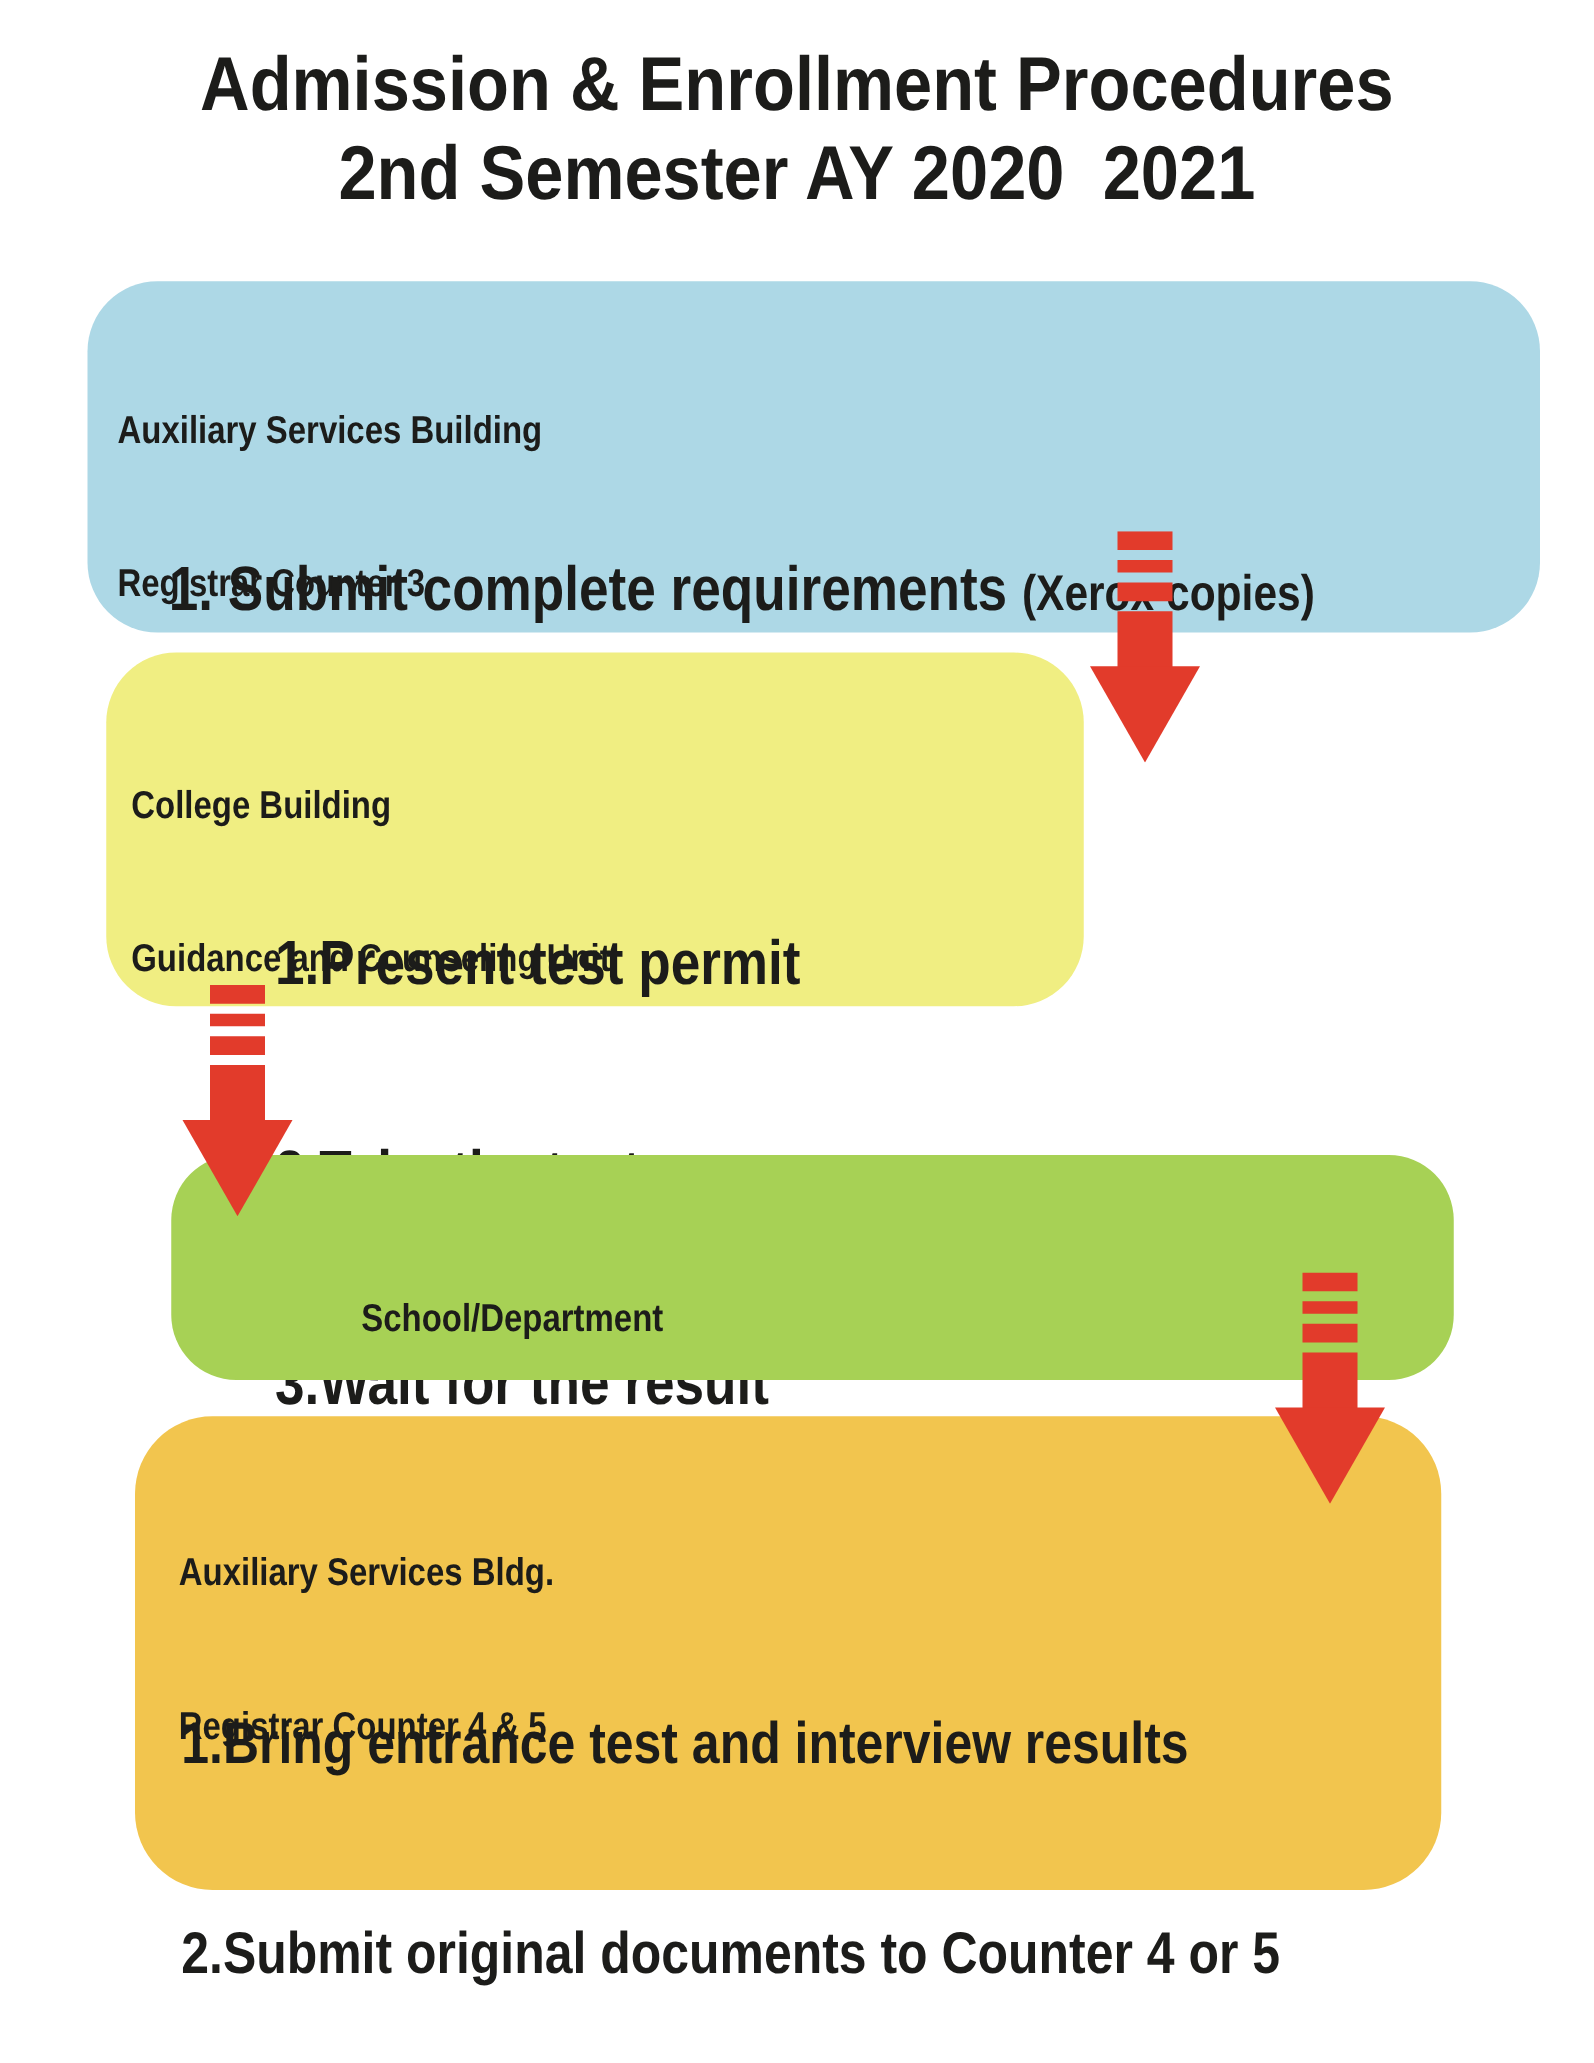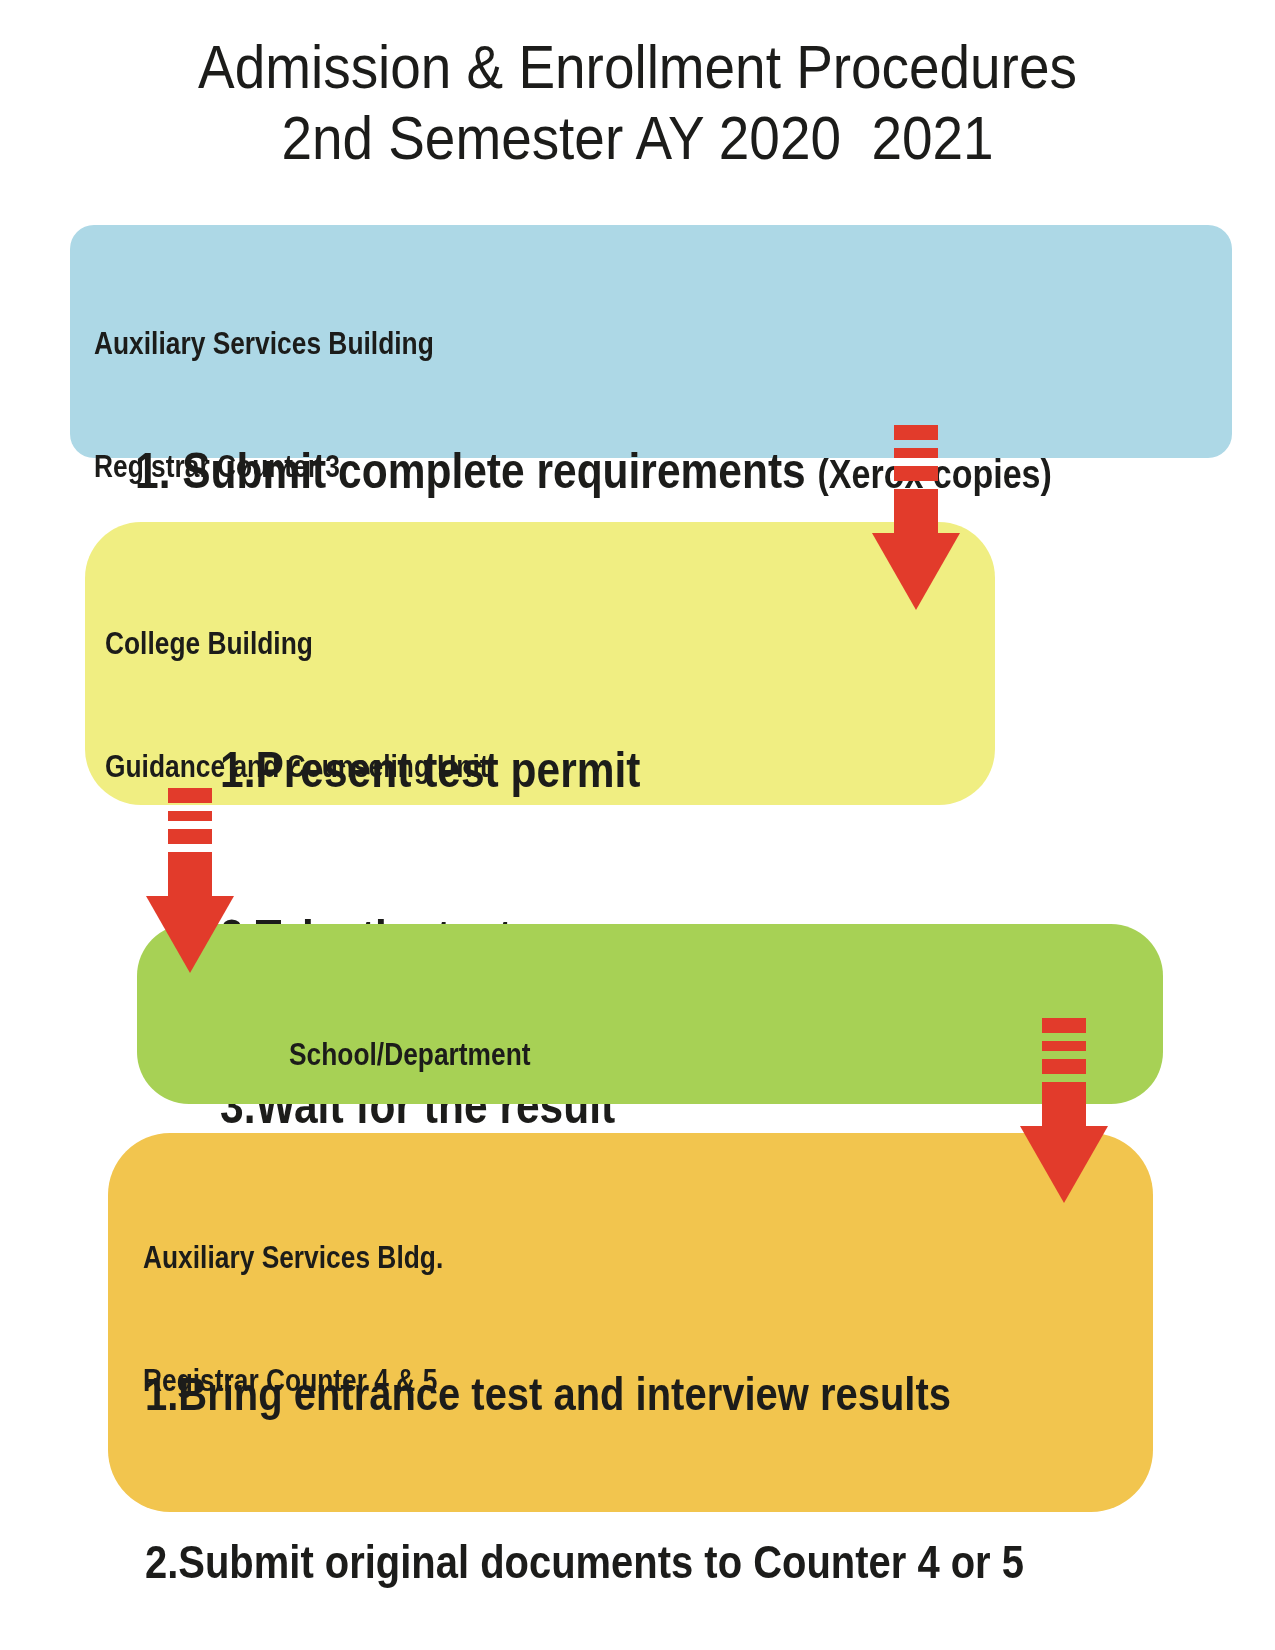--- a/index.html
+++ b/index.html
@@ -7,28 +7,28 @@
     position:relative;
     width:1275px;height:1650px;
     background:#ffffff;
     font-family:"Liberation Sans","DejaVu Sans",sans-serif;
     color:var(--ink,#1c1c1a);
     overflow:hidden;
   }
   
   .title{
     position:absolute;top:32px;left:0;width:100%;
-    text-align:center;font-weight:normal;
+    text-align:center;font-weight:bold;
     font-size:61px;line-height:71px;
   }
   .title-line{white-space:pre;transform:scaleX(.9);transform-origin:50% 0;}
   
   .box{position:absolute;border-radius:56px;}
-  .box1{left:70px;  top:225px;  width:1162px; height:233px; background:var(--box1,#add8e6);border-radius:24px;}
-  .box2{left:85px;  top:522px;  width:910px;  height:283px; background:var(--box2,#f0ee82);}
+  .box1{left:70px;  top:225px;  width:1162px; height:281px; background:var(--box1,#add8e6);}
+  .box2{left:85px;  top:522px;  width:782px;  height:283px; background:var(--box2,#f0ee82);}
   .box3{left:137px; top:880px;  width:1026px; height:180px; background:var(--box3,#a7d155); border-radius:52px;margin-top:44px;}
   .box4{left:108px; top:1133px; width:1045px; height:379px; background:var(--box4,#f2c54e); border-radius:62px;}
   .box-header{
     position:absolute;font-weight:bold;
     font-size:31px;line-height:41px;white-space:pre;
     transform:scaleX(.85);transform-origin:0 0;
   }
   .box-list{
     position:absolute;font-weight:bold;white-space:pre;
     transform:scaleX(.85);transform-origin:0 0;

